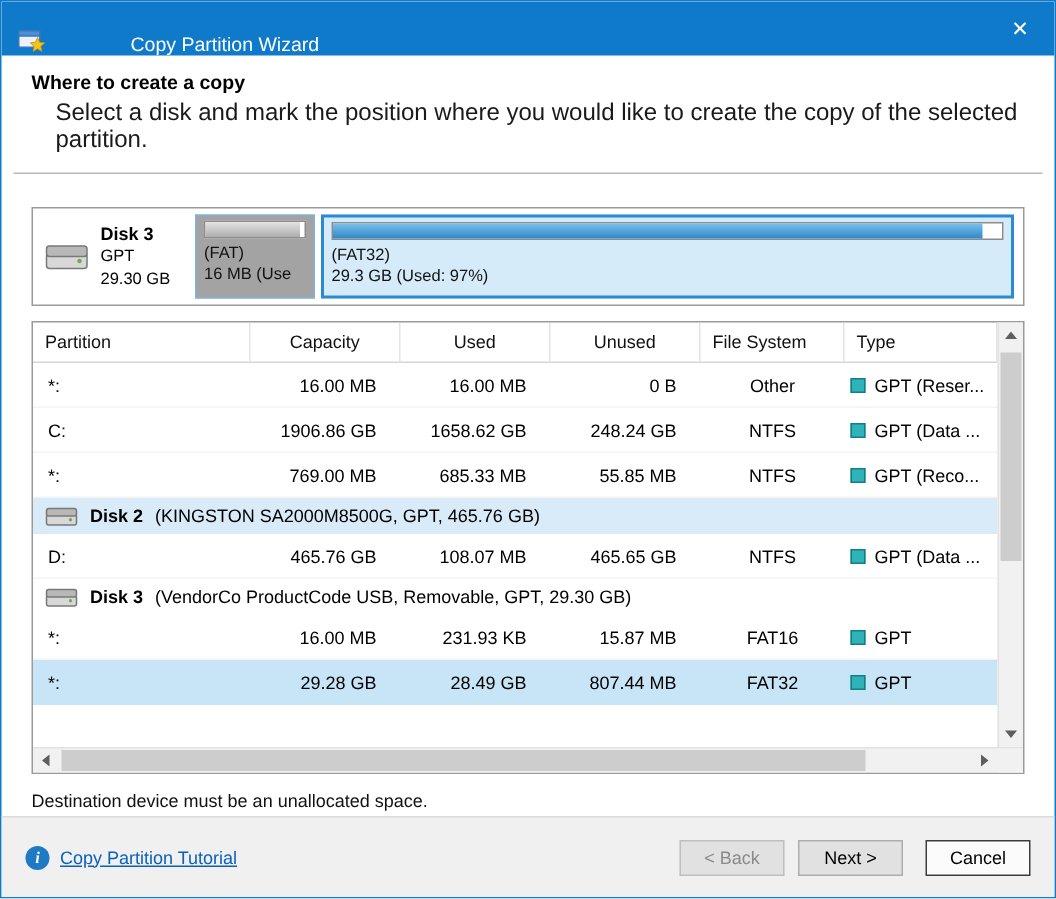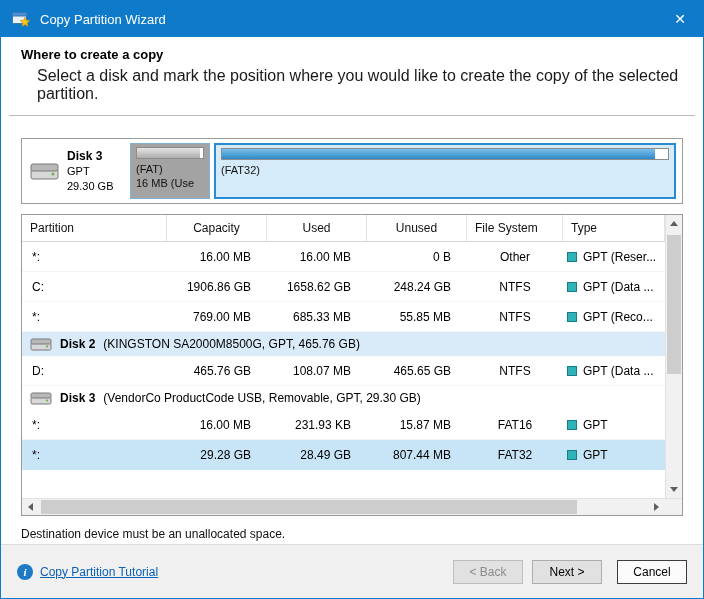--- a/index.html
+++ b/index.html
@@ -2,21 +2,21 @@
 <html><head>
 <meta charset="utf-8">
 <style>
   * { box-sizing: border-box; }
   html,body { margin:0; padding:0; background:#ffffff; }
   body { font-family:"Liberation Sans", sans-serif; font-size:12px; color:#000; }
 
   .window { width:704px; height:599px; border:1px solid #0f7ac9; display:flex; flex-direction:column; background:#fff; overflow:hidden; }
 
   
-  .titlebar { flex:0 0 36px; background:#0f7ac9; display:flex; align-items:center; padding-left:10px; }
+  .titlebar { flex:0 0 36px; background:#0f7ac9; display:flex; align-items:flex-end; padding-left:10px;gap:47px; }
   .app-icon { width:20px; height:20px; margin-right:9px; display:flex; }
   .titlebar .title { color:#fff; font-size:13px; flex:1; }
   .close-btn { width:46px; height:36px; color:#fff; font-size:14px; display:flex; align-items:center; justify-content:center; cursor:pointer; }
 
   
   .content { flex:1 1 auto; padding:8px 20px 0; min-height:0; }
   .page-title { font-size:13px; font-weight:bold; margin-top:2px; }
   .page-subtitle { font-size:16px; color:#1a1a1a; margin:5px 0 0 16px; }
   .hr { border-top:1px solid #b9b9b9; margin:12px -12px 0; height:0; }
 
@@ -123,20 +123,21 @@
           <div class="usage-fill fill-gray" style="width: 95%;"></div>
         </div>
         <div class="block-label">(FAT)</div>
         <div class="block-detail">16 MB (Use</div>
       </div>
       <div class="partition-block block-fat32">
         <div class="usage-bar">
           <div class="usage-fill fill-blue" style="width: 97%;"></div>
         </div>
         <div class="block-label">(FAT32)</div>
+        <div class="block-detail">29.3 GB (Used: 97%)</div>
       </div>
     </div>
 
     <div class="table">
       <div class="table-main">
         <div class="cols">
           <div class="header-row grid">
             <div class="hcell">Partition</div>
             <div class="hcell hc-center">Capacity</div>
             <div class="hcell hc-center">Used</div>

